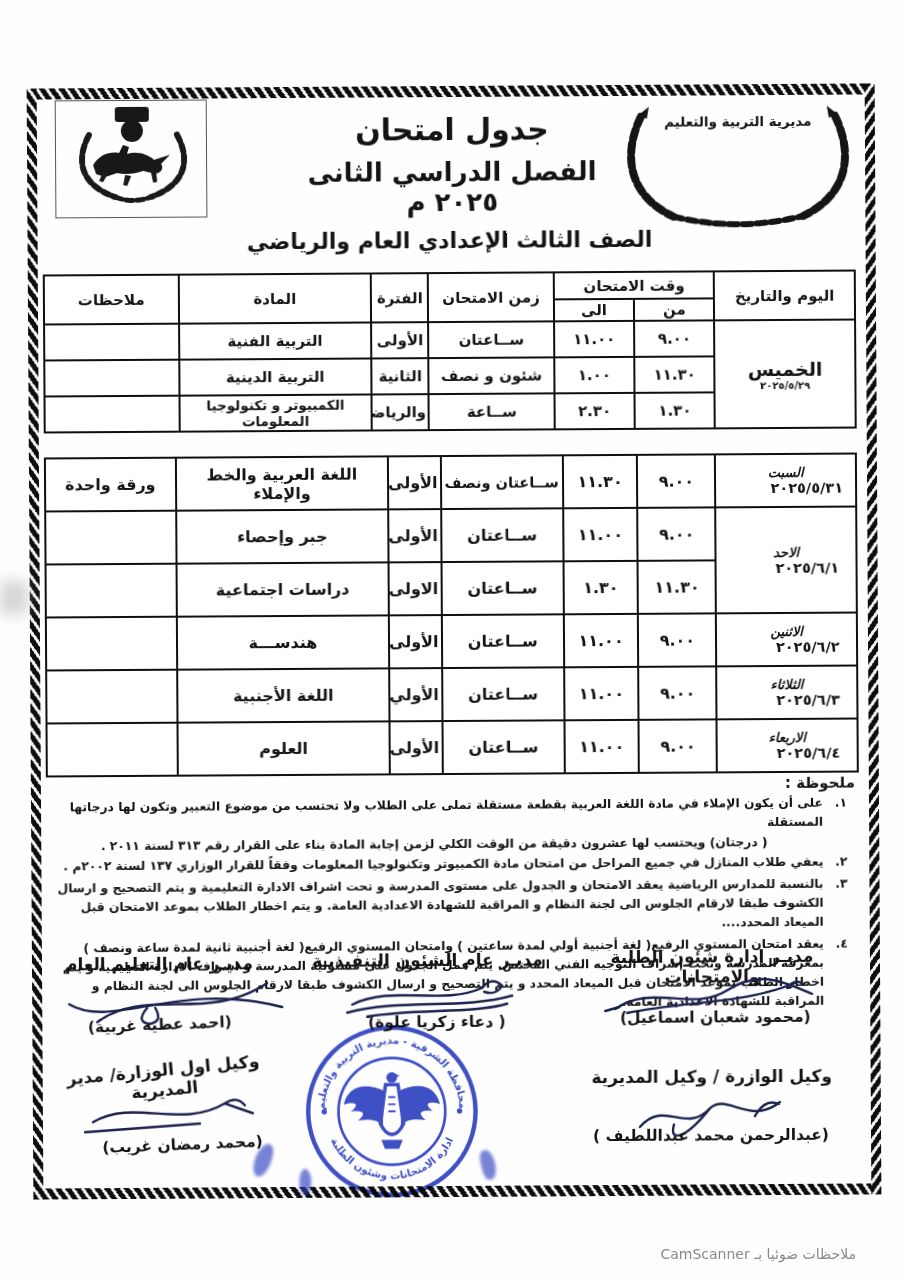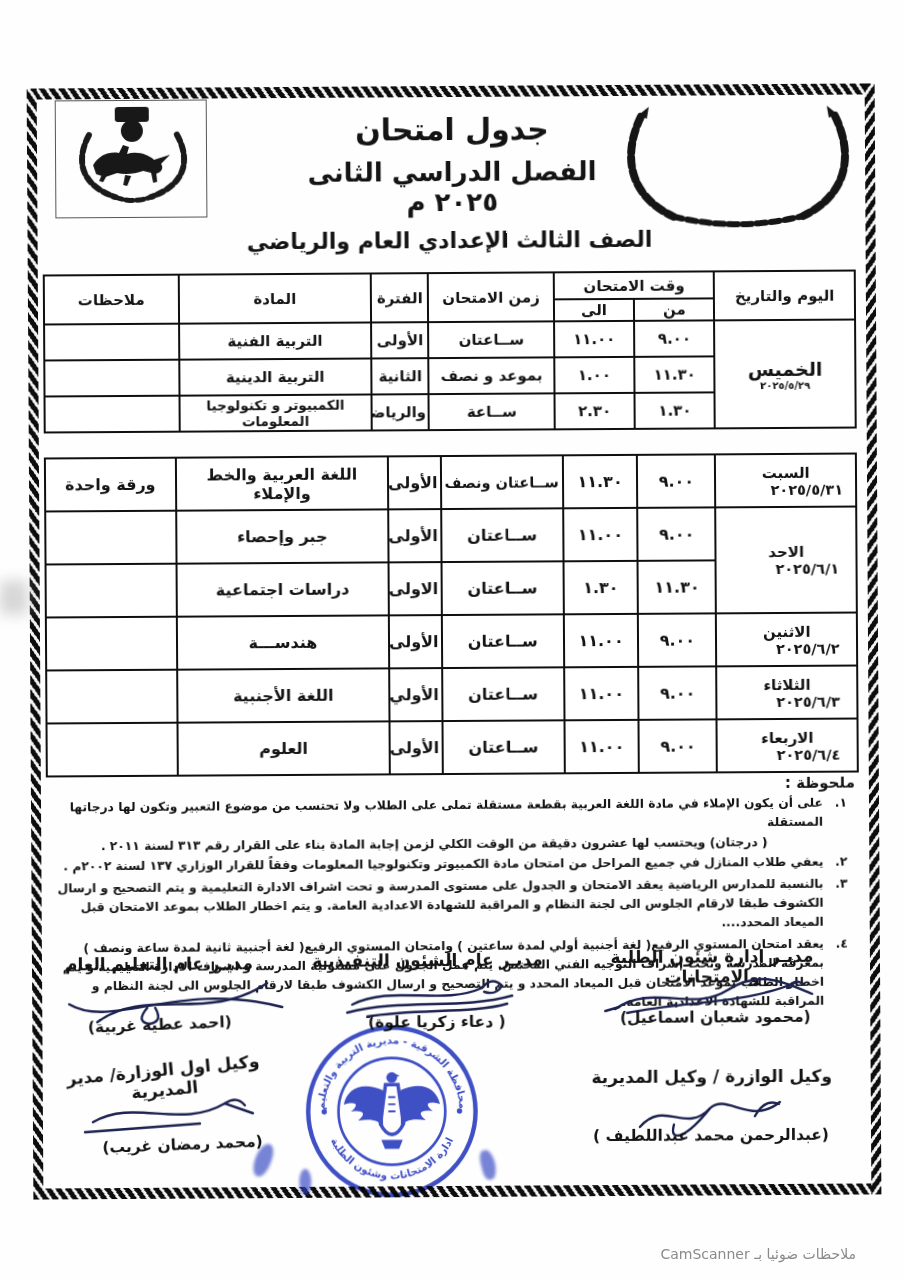--- a/index.html
+++ b/index.html
@@ -30,21 +30,21 @@
   table.sched td{border:2.2px solid #0f0f0f;text-align:center;vertical-align:middle;
                  font-weight:bold;padding:1px 2px;overflow:hidden;}
   .t1{left:45px;top:272px;width:813px;}
   .t2{left:45px;top:455px;width:813px;}
   .t1 td{font-size:15px;}
   .t2 td{font-size:16px;border-width:2.6px;}
   .hd{font-size:14.5px;}
   .num{font-size:17px;letter-spacing:1px;}
   .daycell .d1{font-size:19px;display:block;}
   .daycell .d2{font-size:10px;display:block;letter-spacing:1px;}
-  .t2 .daycell .d1{font-size:15px;}
+  .t2 .daycell .d1{font-size:13px;font-style:italic;}
   .t2 .daycell .d2{font-size:14.5px;padding-left:42px;}
   .subj{font-size:15px;}
   .t1 tr.body{height:36px;}
   .t1 tr.h1{height:27px;} .t1 tr.h2{height:21px;}
   .t2 tr{height:53px;}
   .notecell{font-size:15px;}
 
   
   .notes{left:50px;top:776px;width:806px;font-weight:bold;}
   .notes-head{font-size:15px;margin-bottom:2px;margin-right:2px;}
@@ -86,20 +86,21 @@
         <path d="M26,18 C8,55 12,96 58,118"></path>
         <path d="M220,18 C238,55 234,96 188,118"></path>
         <path d="M58,118 Q123,134 188,118" stroke-width="6"></path>
       </g>
       <g fill="#151515">
         <path d="M24,16 l10,-8 -2,12 z"></path>
         <path d="M222,16 l-10,-8 2,12 z"></path>
       </g>
     </svg>
     <div class="org-lines">
+      <div>مديرية التربية والتعليم</div>
     </div>
   </div>
 
   <div class="abs title-block">
     <div class="title-1">جدول امتحان</div>
     <div class="title-2">الفصل الدراسي الثانى ٢٠٢٥ م</div>
   </div>
 
   <div class="abs emblem-box">
     <svg width="147" height="113" viewBox="0 0 147 113">
@@ -150,21 +151,21 @@
       <td class="num">٩.٠٠</td>
       <td class="num">١١.٠٠</td>
       <td>ســاعتان</td>
       <td>الأولى</td>
       <td class="subj">التربية الفنية</td>
       <td></td>
     </tr>
     <tr class="body">
       <td class="num">١١.٣٠</td>
       <td class="num">١.٠٠</td>
-      <td>بموعد و نصف</td>
+      <td>شئون و نصف</td>
       <td>الثانية</td>
       <td class="subj">التربية الدينية</td>
       <td></td>
     </tr>
     <tr class="body">
       <td class="num">١.٣٠</td>
       <td class="num">٢.٣٠</td>
       <td>ســاعة</td>
       <td>والرياضي</td>
       <td class="subj" style="font-size:13.5px">الكمبيوتر و تكنولوجيا المعلومات</td>

